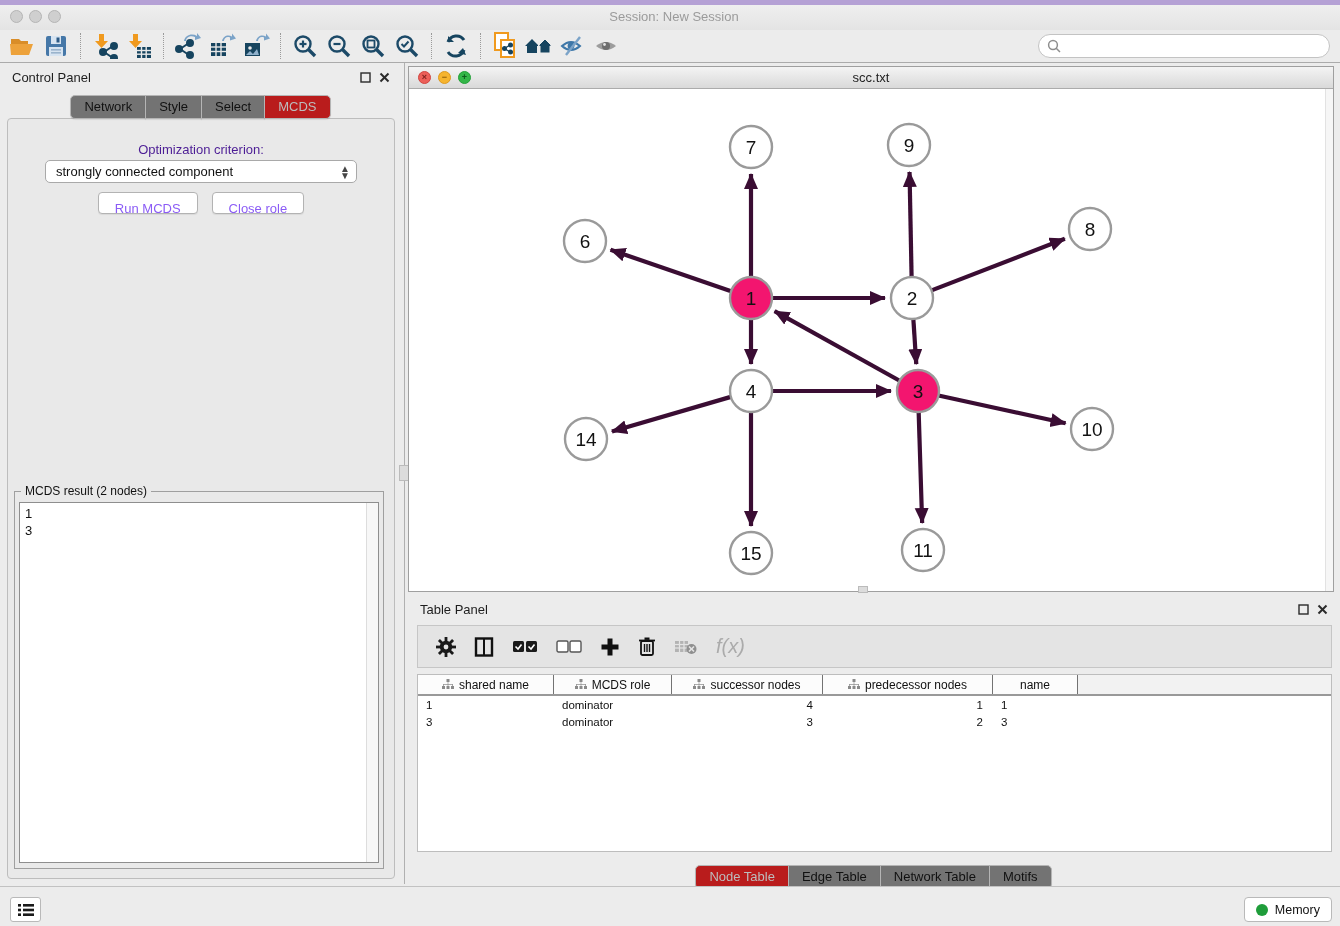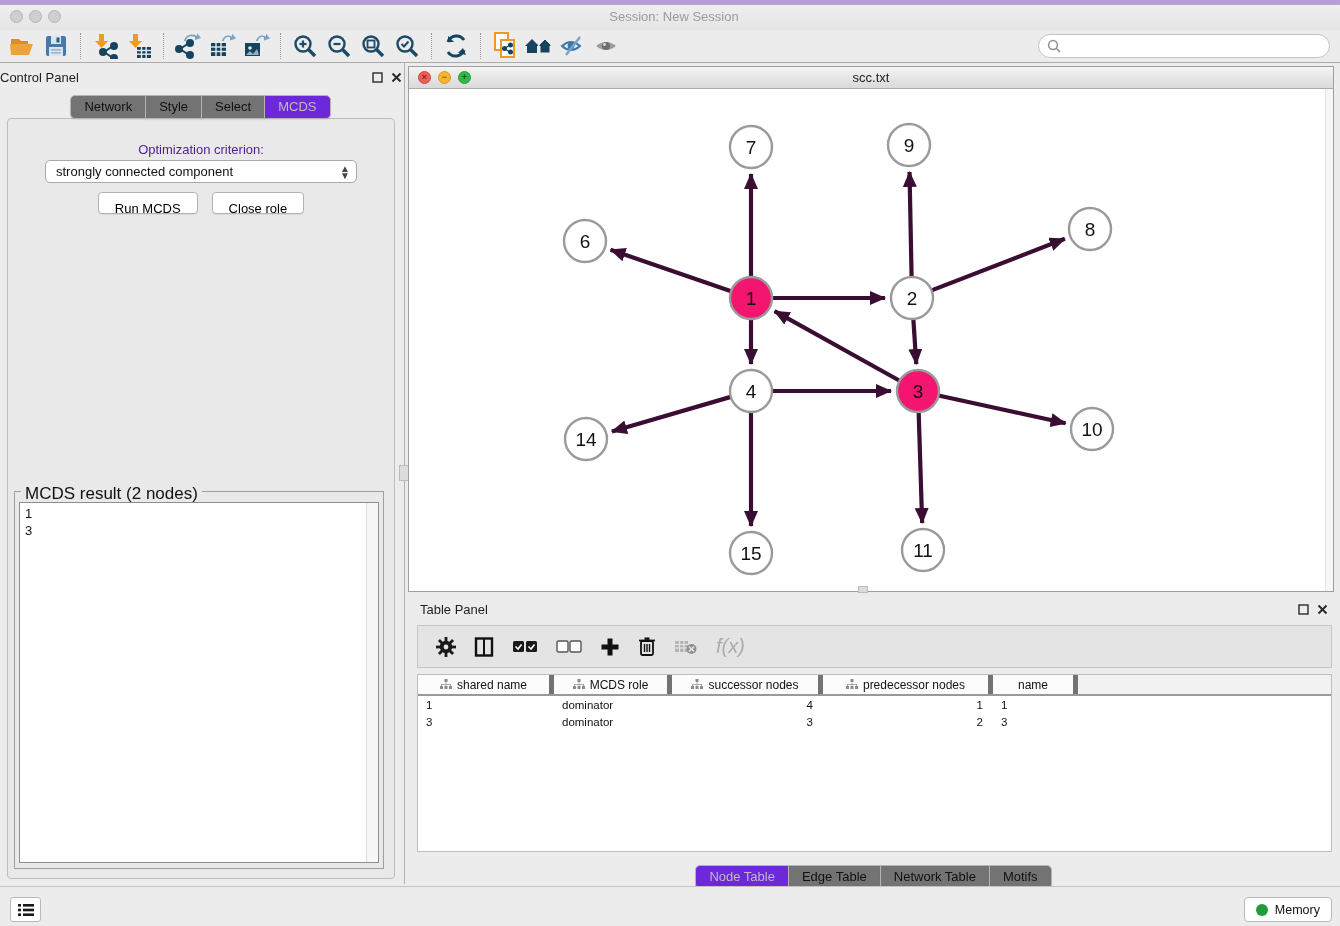--- a/index.html
+++ b/index.html
@@ -16,35 +16,35 @@
 
   
   .toolbar { position:absolute; left:0; top:30px; right:0; height:33px; display:flex; align-items:center; border-bottom:1px solid #ababab; }
   .tb-btn { width:34px; height:30px; display:flex; align-items:center; justify-content:center; flex:none; }
   .tb-sep { width:1px; height:26px; border-left:1px dotted #9a9a9a; margin:0 7px; flex:none; }
   .search-box { margin-left:auto; margin-right:10px; width:292px; height:24px; background:#fff; border:1px solid #c3c3c3; border-radius:12px; display:flex; align-items:center; padding-left:8px; }
   .search-box input { border:none; outline:none; background:transparent; font-size:12px; width:250px; margin-left:5px; font-family:"Liberation Sans",sans-serif; }
 
   
   .control-panel { position:absolute; left:0; top:63px; width:402px; height:821px; }
-  .cp-header { height:28px; display:flex; align-items:center; padding:0 0; font-size:13px; color:#1e1e1e; }
+  .cp-header { height:28px; display:flex; align-items:center; padding:0 12px; font-size:13px; color:#1e1e1e; }
   .panel-ctrls { margin-left:auto; display:flex; gap:8px; align-items:center; }
   .mac-tabs { position:absolute; left:0; right:0; top:32px; display:flex; justify-content:center; z-index:3; }
   .mac-tab { background:#737373; border:1px solid #b5b5b5; margin-left:-1px; padding:3px 13px 4px; font-size:13px; color:#111; cursor:default; box-shadow:0 1px 1px rgba(0,0,0,0.08); }
   .mac-tab:first-child { border-radius:5px 0 0 5px; }
   .mac-tab:last-child { border-radius:0 5px 5px 0; }
-  .mac-tab.selected { background:#6d28d9; color:#bdbdbd; }
+  .mac-tab.selected { background:#b91c1c; color:#bdbdbd; }
   .cp-body { position:absolute; left:7px; right:7px; top:55px; bottom:5px; background:#e9e9e9; border:1px solid #bdbdbd; border-radius:4px; }
   .opt-label { margin-top:23px; text-align:center; font-size:13px; color:#4c1d95; }
   .dropdown { position:absolute; left:37px; right:37px; top:41px; height:23px; background:#fff; border:1px solid #a9a9a9; border-radius:5px; display:flex; align-items:center; font-size:13px; padding-left:10px; color:#111; }
   .dd-arrows { margin-left:auto; margin-right:7px; font-size:10px; color:#444; letter-spacing:-1px; line-height:7px; display:flex; flex-direction:column; align-items:center; }
   .cp-buttons { position:absolute; top:73px; left:0; right:0; display:flex; justify-content:center; gap:14px; }
-  .push-btn { background:#fff; border:1px solid #b3b3b3; border-radius:4px; height:22px; padding:8px 16px; font-size:13px; color:#000000; font-family:"Liberation Sans",sans-serif; box-shadow:0 1px 1px rgba(0,0,0,0.07); }
+  .push-btn { background:#fff; border:1px solid #b3b3b3; border-radius:4px; height:22px; padding:8px 16px; font-size:13px; color:#8b5cf6; font-family:"Liberation Sans",sans-serif; box-shadow:0 1px 1px rgba(0,0,0,0.07); }
   .result-group { position:absolute; left:6px; right:10px; top:372px; bottom:9px; border:1px solid #9f9f9f; }
-  .result-legend { position:absolute; top:-8px; left:6px; background:#e9e9e9; padding:0 4px; font-size:17px; color:#111; }
+  .result-legend { position:absolute; top:-8px; left:6px; background:#e9e9e9; padding:0 4px; font-size:12px; color:#111; }
   .result-area { position:absolute; left:4px; right:4px; top:10px; bottom:5px; background:#fff; border:1px solid #8e8e8e; font-size:13px; color:#111; padding:2px 5px; line-height:17px; }
   .result-scroll { position:absolute; right:0; top:0; bottom:0; width:12px; background:#f7f7f7; border-left:1px solid #ddd; }
 
   
   .v-split { position:absolute; left:404px; top:63px; bottom:42px; width:1px; background:#b0b0b0; }
   .v-split-handle { position:absolute; left:399px; top:465px; width:10px; height:16px; background:#dcdcdc; border:1px solid #bbb; }
   .h-split-handle { position:absolute; left:858px; top:586px; width:10px; height:7px; background:#dcdcdc; border:1px solid #bbb; }
 
   
   .net-window { position:absolute; left:408px; top:66px; width:926px; height:526px; background:#fff; border:1px solid #9f9f9f; }
@@ -59,21 +59,21 @@
   .net-scroll-v { position:absolute; right:0; top:0; bottom:0; width:8px; background:#f6f6f6; border-left:1px solid #e2e2e2; }
   .graph-node-label { font-family:"Liberation Sans",sans-serif; font-size:19px; fill:#121212; }
 
   
   .table-panel { position:absolute; left:408px; top:596px; width:932px; height:288px; }
   .tp-header { height:26px; display:flex; align-items:center; padding:0 12px; font-size:13px; color:#1e1e1e;gap:32px; }
   .tp-toolbar { position:absolute; left:9px; right:8px; top:29px; height:43px; background:#e4e4e4; border:1px solid #c6c6c6; display:flex; align-items:center; gap:18px; padding-left:18px; }
   .fx-label { font-family:Liberation Sans, sans-serif; font-style:italic; font-size:20px; color:#ababab; }
   .tp-table { position:absolute; left:9px; right:8px; top:78px; bottom:32px; background:#fff; border:1px solid #bdbdbd; overflow:hidden; }
   .tp-head { display:flex; height:21px; background:#fcfcfc; border-bottom:2px solid #999; }
-  .tp-th { display:flex; align-items:center; justify-content:center; gap:5px; font-size:12px; color:#111; border-right:5px solid #737373; flex:none; }
+  .tp-th { display:flex; align-items:center; justify-content:center; gap:5px; font-size:12px; color:#111; border-right:1px solid #737373; flex:none; }
   .tp-head-filler { flex:1; background:#f2f2f2; }
   .tp-row { display:flex; height:17px; align-items:center; font-size:11.5px; color:#111; }
   .tp-td { flex:none; overflow:hidden; white-space:nowrap; }
   .tp-td.left { text-align:left; padding-left:8px; }
   .tp-td.right { text-align:right; padding-right:10px; }
   .tp-tabs { position:absolute; left:0; right:0; top:269px; display:flex; justify-content:center; }
 
   
   .statusbar { position:absolute; left:0; top:886px; right:0; height:40px; background:#ececec; border-top:1px solid #c2c2c2; }
   .sb-list-btn { position:absolute; left:10px; top:10px; width:31px; height:25px; background:#fff; border:1px solid #b9b9b9; border-radius:3px; display:flex; align-items:center; justify-content:center; }

